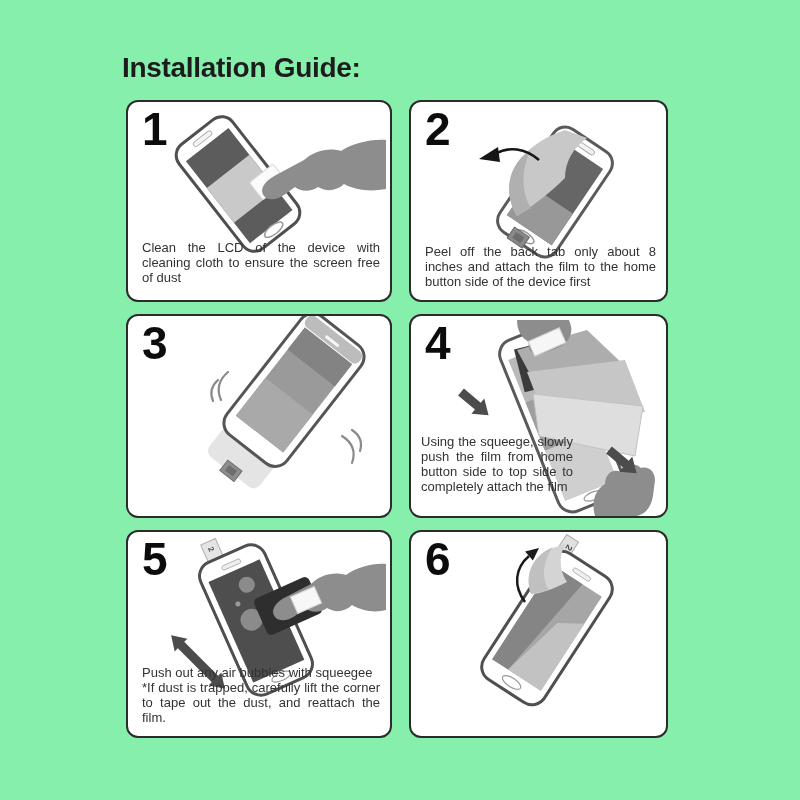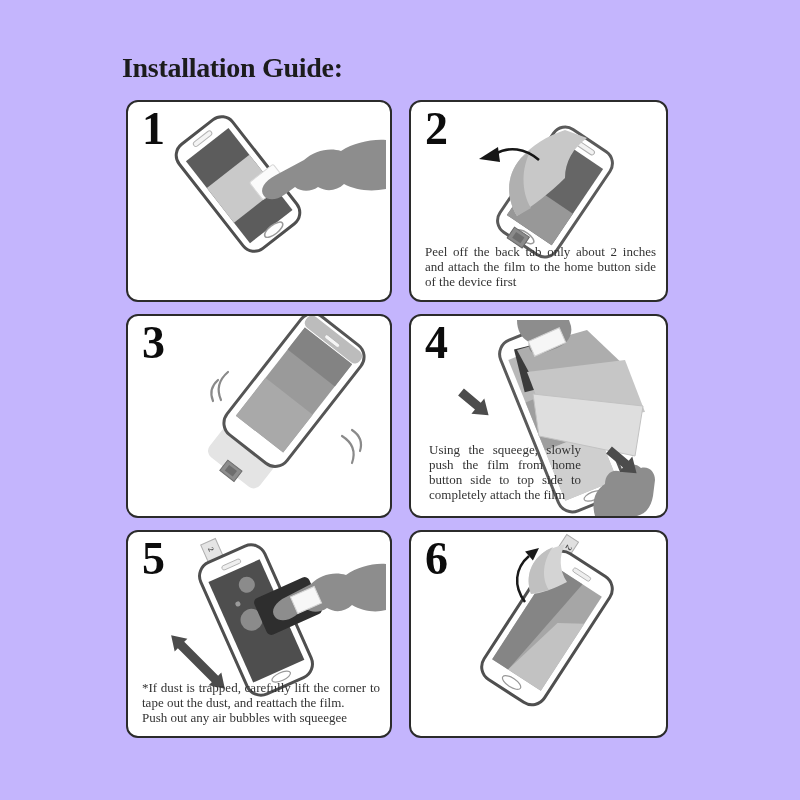--- a/index.html
+++ b/index.html
@@ -1,18 +1,18 @@
 <!DOCTYPE html>
 <html><head>
 <meta charset="utf-8">
 <style>
   html,body{margin:0;padding:0;background:#ffffff;}
   .page{
-    position:relative;width:800px;height:800px;background:#c4b5fd;overflow:hidden;
-    font-family:Liberation Serif, serif;color:#2e2e2e;
+    position:relative;width:800px;height:800px;background:#86efac;overflow:hidden;
+    font-family:Liberation Sans, sans-serif;color:#2e2e2e;
   }
   .title{
     position:absolute;left:122px;top:52px;margin:0;
     font-size:28px;font-weight:600;letter-spacing:-0.3px;color:#1c1c1c;
   }
   .grid{
     position:absolute;left:126px;top:100px;
     display:grid;grid-template-columns:266px 259px;grid-template-rows:202px 204px 208px;
     column-gap:17px;row-gap:12px;
   }
@@ -24,21 +24,21 @@
     position:absolute;left:14px;top:4px;z-index:3;
     font-size:46px;font-weight:700;line-height:1;color:#0c0c0c;letter-spacing:-1px;
   }
   .cap{
     position:absolute;left:14px;right:10px;margin:0;z-index:3;
     font-size:13px;line-height:1.15;text-align:justify;text-align-last:left;color:#333;
   }
   .cap-2line{bottom:14px;}
   .cap-3line{bottom:10px;}
   .cap-left{
-    position:absolute;left:10px;top:118px;width:152px;margin:8px;z-index:3;
+    position:absolute;left:10px;top:118px;width:152px;margin:0;z-index:3;
     font-size:13px;line-height:1.16;text-align:justify;text-align-last:left;color:#333;
   }
   svg.illus{position:absolute;z-index:1;overflow:visible;}
 </style>
 </head>
 <body>
 
 <div class="page">
 
   <h1 class="title">Installation Guide:</h1>
@@ -53,20 +53,21 @@
           <rect x="-27" y="-50" width="54" height="104" fill="#5c5c5c"></rect>
           <rect x="-27" y="-16" width="54" height="44" fill="#c9c9c9"></rect>
           <rect x="-11" y="-60" width="22" height="5" rx="2.5" fill="#f4f4f4" stroke="#b5b5b5" stroke-width="1"></rect>
           <ellipse cx="0" cy="58" rx="11" ry="4.5" fill="#ffffff" stroke="#9a9a9a" stroke-width="1.5"></ellipse>
         </g>
         <g transform="translate(132,64) rotate(-38)">
           <rect x="-15" y="-11" width="30" height="22" rx="2" fill="#fbfbfb" stroke="#d8d8d8" stroke-width="1"></rect>
         </g>
         <path fill="#8d8d8d" d="M250,22 C234,21 218,25 205,33 C193,29 178,33 168,42 L140,57 C128,63 123,72 128,78 C132,83 141,82 148,77 L159,69 C165,74 175,74 182,69 C190,74 201,73 208,66 C219,72 234,74 250,71 Z"></path>
       </svg>
+      <p class="cap cap-2line">Clean the LCD of the device with cleaning cloth to ensure the screen free of dust</p>
     </section>
 
     <section class="panel">
       <div class="num">2</div>
       <svg class="illus" style="left:8px;top:14px;" width="243" height="140" viewBox="0 0 243 140">
         <g transform="translate(136,76) rotate(34)">
           <rect x="-34" y="-62" width="68" height="124" rx="14" fill="#ffffff" stroke="#5a5a5a" stroke-width="3"></rect>
           <rect x="-27" y="-46" width="54" height="92" fill="#666666"></rect>
           <rect x="-27" y="8" width="54" height="38" fill="#989898"></rect>
           <rect x="-11" y="-56" width="22" height="5" rx="2.5" fill="#f2f2f2" stroke="#b0b0b0" stroke-width="1"></rect>
@@ -74,21 +75,21 @@
         </g>
         <path fill="#c8c8c8" d="M98,100 C86,80 88,58 102,42 C112,30 128,20 146,14 L168,22 C154,32 146,46 146,62 C132,76 114,90 98,100 Z"></path>
         <path fill="#b0b0b0" d="M98,100 C86,80 88,58 102,42 L112,34 C102,52 102,76 112,92 Z"></path>
         <g transform="translate(99,122) rotate(34)">
           <rect x="-9" y="-7" width="18" height="13" fill="#8a8a8a" stroke="#666666" stroke-width="1"></rect>
           <rect x="-5" y="-4" width="10" height="7" fill="#6e6e6e"></rect>
         </g>
         <path fill="none" stroke="#161616" stroke-width="2.5" d="M120,44 C106,32 90,30 76,38"></path>
         <polygon fill="#161616" points="60,43 79,31 81,46"></polygon>
       </svg>
-      <p class="cap cap-3line">Peel off the back tab only about 2 inches and attach the film to the home button side of the device first</p>
+      <p class="cap cap-3line">Peel off the back tab only about 8 inches and attach the film to the home button side of the device first</p>
     </section>
 
     <section class="panel">
       <div class="num">3</div>
       <svg class="illus" style="left:8px;top:10px;" width="250" height="148" viewBox="0 0 250 148">
         <g transform="translate(158,64) rotate(38)">
           <rect x="-32" y="60" width="64" height="44" rx="8" fill="#e4e4e4"></rect>
           <g>
             <rect x="-9" y="96" width="18" height="13" fill="#8d8d8d" stroke="#6e6e6e" stroke-width="1"></rect>
             <rect x="-5" y="99" width="10" height="7" fill="#6e6e6e"></rect>
@@ -161,22 +162,22 @@
         </g>
         <path fill="#8d8d8d" d="M250,20 C236,19 222,23 210,31 C198,27 184,31 175,40 L150,53 C139,58 134,67 139,73 C143,78 152,77 159,72 L169,64 C175,69 184,69 191,64 C199,69 209,68 216,61 C226,67 239,69 250,66 Z"></path>
         <g transform="translate(170,56) rotate(-24)">
           <rect x="-13" y="-9" width="26" height="18" fill="#f7f7f7" stroke="#d5d5d5" stroke-width="1"></rect>
         </g>
         <g transform="translate(62,118) rotate(45)">
           <polygon fill="#4c4c4c" points="-38,0 -24,-9 -24,-4.5 24,-4.5 24,-9 38,0 24,9 24,4.5 -24,4.5 -24,9"></polygon>
         </g>
       </svg>
       <p class="cap cap-3line">
+        <span>Push out any air bubbles with squeegee</span>
         <span style="display:block">*If dust is trapped, carefully lift the corner to tape out the dust, and reattach the film.</span>
-        <span>Push out any air bubbles with squeegee</span>
       </p>
     </section>
 
     <section class="panel">
       <div class="num">6</div>
       <svg class="illus" style="left:8px;top:8px;" width="243" height="152" viewBox="0 0 243 152">
         <g transform="translate(146,10) rotate(33)">
           <rect x="-7" y="-14" width="14" height="22" fill="#e0e0e0" stroke="#adadad" stroke-width="1"></rect>
           <text transform="rotate(90)" x="-4" y="1" font-size="9" font-weight="bold" fill="#4a4a4a" text-anchor="middle">2</text>
         </g>

